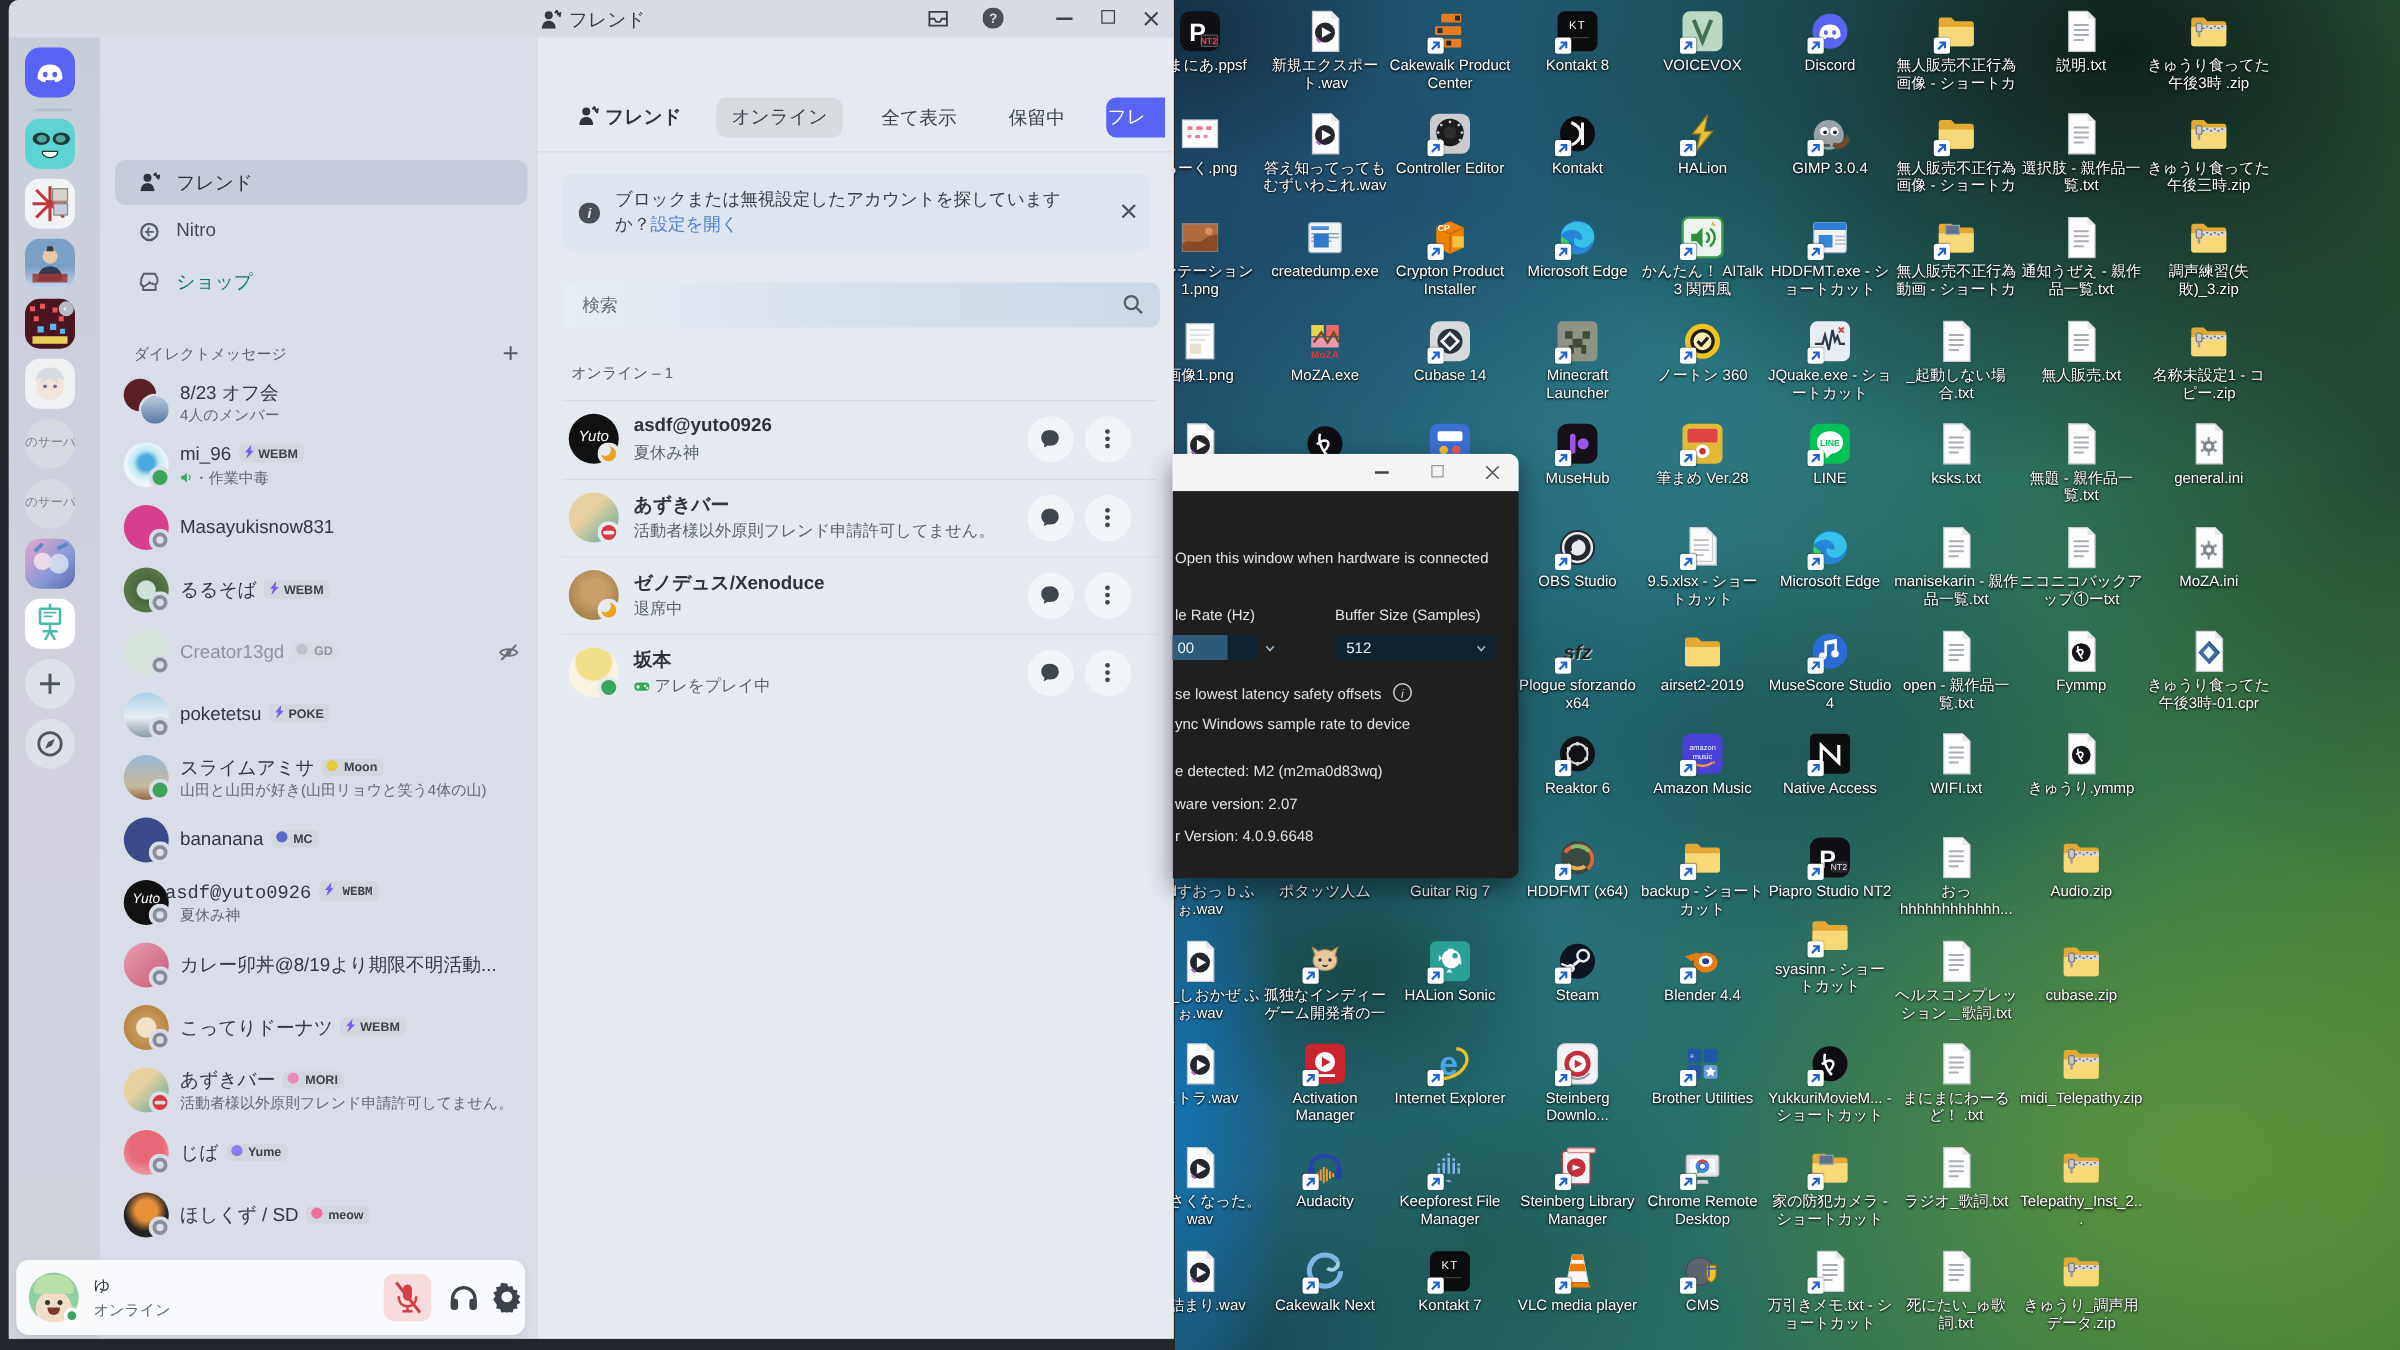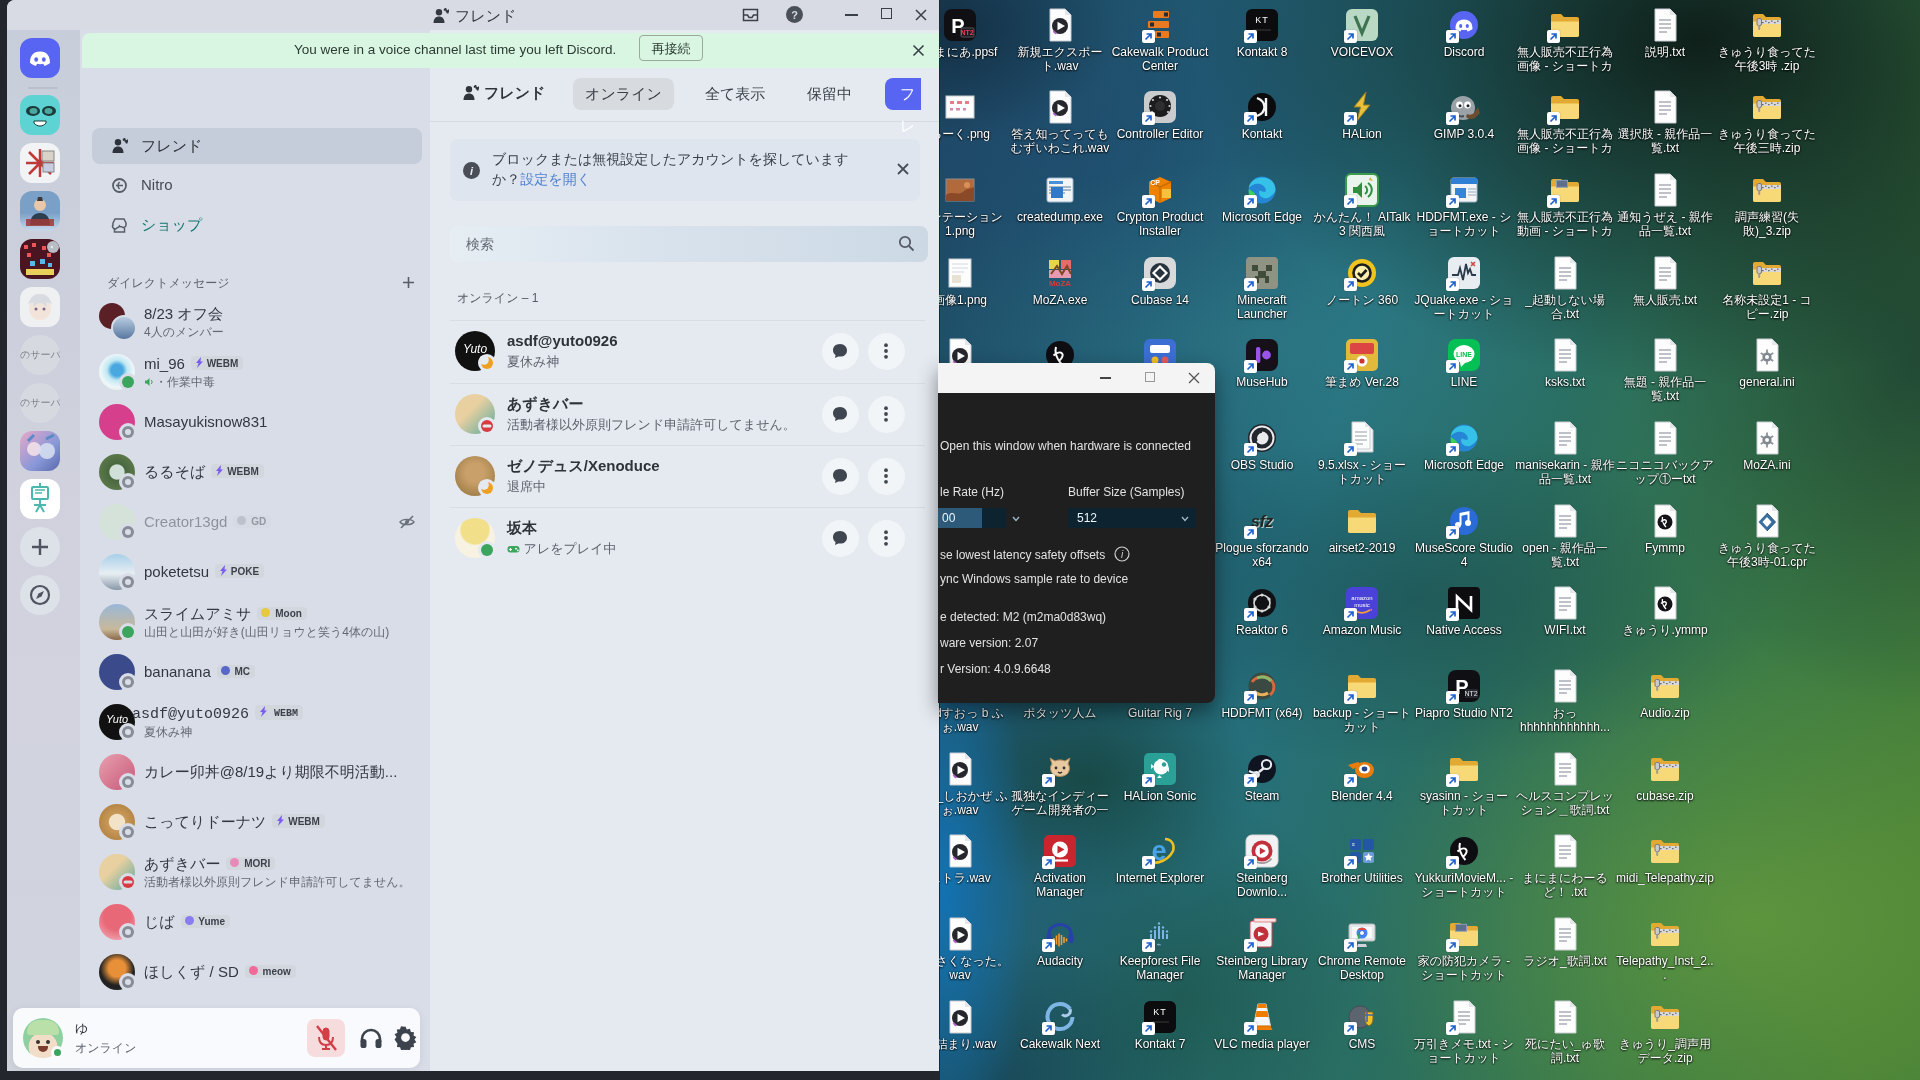--- a/index.html
+++ b/index.html
@@ -940,21 +940,21 @@
         <text x="24" y="27" font-size="7" fill="#e8e8e8" font-weight="normal" text-anchor="middle" font-family="Liberation Sans">NT2</text>
       </svg><span class="sc">
         <svg width="11" height="11" viewBox="0 0 11 11">
           <g stroke="#1e62d0" stroke-width="1.7" fill="none">
             <path d="M2.5 8.5L8 3M3.5 3H8v4.5"></path>
           </g>
         </svg>
       </span></div>
     <div class="lb">Piapro Studio NT2</div>
   </div>
-<div class="cell" style="left:1414px;top:752px">
+<div class="cell" style="left:1414px;top:731px">
     <div class="ic"><svg width="34" height="34" viewBox="0 0 34 34">
         <path d="M3 8c0-1.2.9-2 2-2h8l3 3h13c1.2 0 2 .9 2 2v16c0 1.2-.9 2-2 2H5c-1.1 0-2-.9-2-2z" fill="#e3aa33"></path>
         <path d="M3 13.5h28v13.4c0 1.2-.9 2-2 2H5c-1.1 0-2-.9-2-2z" fill="#f8d978"></path>
       </svg><span class="sc">
         <svg width="11" height="11" viewBox="0 0 11 11">
           <g stroke="#1e62d0" stroke-width="1.7" fill="none">
             <path d="M2.5 8.5L8 3M3.5 3H8v4.5"></path>
           </g>
         </svg>
       </span></div>
@@ -1666,21 +1666,21 @@
       <div style="position:absolute;left:0;top:91px;width:509px;height:1px;background:#d6dae0"></div>
       <span style="position:absolute;left:32px;top:55px"><svg width="17" height="15" viewBox="0 0 17 15">
           <circle cx="7" cy="4.2" r="3.2" fill="#30353c"></circle>
           <path d="M1.5 15c0-4.5 2.5-6.5 5.5-6.5s5.5 2 5.5 6.5z" fill="#30353c"></path>
           <path d="M12 2.5l1.5-2 1 3 2-1-1 3" stroke="#30353c" stroke-width="1.6" fill="none"></path>
         </svg></span>
       <span style="position:absolute;left:54px;top:54px;font-size:15px;font-weight:bold;color:#30353c">フレンド</span>
       <div class="pill" style="position:absolute;left:143px;top:48px;width:101px;height:32px;line-height:32px;text-align:center;font-size:15px;background:#d7dade">オンライン</div>
       <span class="hdrtab" style="left:275px;top:55px">全て表示</span>
       <span class="hdrtab" style="left:377px;top:55px">保留中</span>
-      <div style="position:absolute;left:455px;top:48px;width:36px;height:32px;background:#5865f2;border-radius:8px 0 0 8px;color:#fff;font-size:15px;line-height:32px;padding-left:15px">フレ</div>
+      <div style="position:absolute;left:455px;top:48px;width:47px;height:32px;background:#5865f2;border-radius:8px 0 0 8px;color:#fff;font-size:15px;line-height:32px;padding-left:1px">フレ</div>
       <div style="position:absolute;left:20px;top:109px;width:470px;height:62px;background:#dee5ee;border-radius:8px"></div>
       <svg style="position:absolute;left:33px;top:132px" width="17" height="17">
         <circle cx="8.5" cy="8.5" r="8.5" fill="#4a4f57"></circle>
         <text x="8.5" y="12.5" font-size="11" font-style="italic" font-weight="bold" fill="#e9ecf2" text-anchor="middle">i</text>
       </svg>
       <span style="position:absolute;left:62px;top:121px;font-size:14px;color:#3a4048">ブロックまたは無視設定したアカウントを探しています</span>
       <span style="position:absolute;left:62px;top:141px;font-size:14px;color:#3a4048">か？<span style="color:#4e80d0">設定を開く</span></span>
       <svg style="position:absolute;left:466px;top:132px" width="14" height="14">
         <path d="M2 2l10 10M12 2L2 12" stroke="#4a4f57" stroke-width="1.8"></path>
       </svg>
@@ -1774,27 +1774,20 @@
         <path d="M9 2C4.5 2 2 4.8 2 8.2c0 2 1 3.8 2.6 4.9L4 16l3.3-1.6c.5.1 1.1.2 1.7.2 4.5 0 7-2.8 7-6.2S13.5 2 9 2z" fill="#3f4650"></path>
       </svg>
       <svg style="position:absolute;left:454px;top:499px" width="4" height="18" viewBox="0 0 4 18">
         <g fill="#3f4650">
           <circle cx="2" cy="3.2" r="1.9"></circle>
           <circle cx="2" cy="9" r="1.9"></circle>
           <circle cx="2" cy="14.8" r="1.9"></circle>
         </g>
       </svg>
       <div style="position:absolute;left:20px;top:477px;width:475px;height:1px;background:#d9dde3"></div>
-    </div>
-    <div id="banner">
-      <span style="position:absolute;left:212px;top:9px;font-size:13.5px">You were in a voice channel last time you left Discord.</span>
-      <span style="position:absolute;left:557px;top:2px;width:64px;height:26px;border:1px solid #9aa89e;border-radius:4px;text-align:center;line-height:26px;font-size:13px">再接続</span>
-      <svg style="position:absolute;left:830px;top:11px" width="13" height="13">
-        <path d="M1.5 1.5l10 10M11.5 1.5l-10 10" stroke="#3a4048" stroke-width="1.6"></path>
-      </svg>
     </div>
     <div style="position:absolute;left:6px;top:1008px;width:407px;height:60px;background:rgba(250,251,253,.97);border-radius:10px;box-shadow:0 2px 8px rgba(0,0,0,.08)">
       <div style="position:absolute;left:10px;top:10px;width:40px;height:40px;border-radius:50%;background:radial-gradient(circle at 50% 72%,#f2ddc8 40%,#8ed0a0 42%);overflow:hidden">
         <div style="position:absolute;left:4px;top:2px;width:32px;height:15px;border-radius:16px 16px 4px 4px;background:#b8e0a8"></div>
         <div style="position:absolute;left:13px;top:22px;width:4px;height:4px;border-radius:50%;background:#333"></div>
         <div style="position:absolute;left:23px;top:22px;width:4px;height:4px;border-radius:50%;background:#333"></div>
         <div style="position:absolute;left:15px;top:28px;width:10px;height:6px;border-radius:0 0 10px 10px;background:#7a3c2c"></div>
       </div>
       <span style="position:absolute;left:38px;top:38px;width:13px;height:13px;border-radius:50%;background:#3ba55d;border:3px solid #fafbfd"></span>
       <span style="position:absolute;left:62px;top:12px;font-size:13px;color:#2f343b">ゆ</span>

